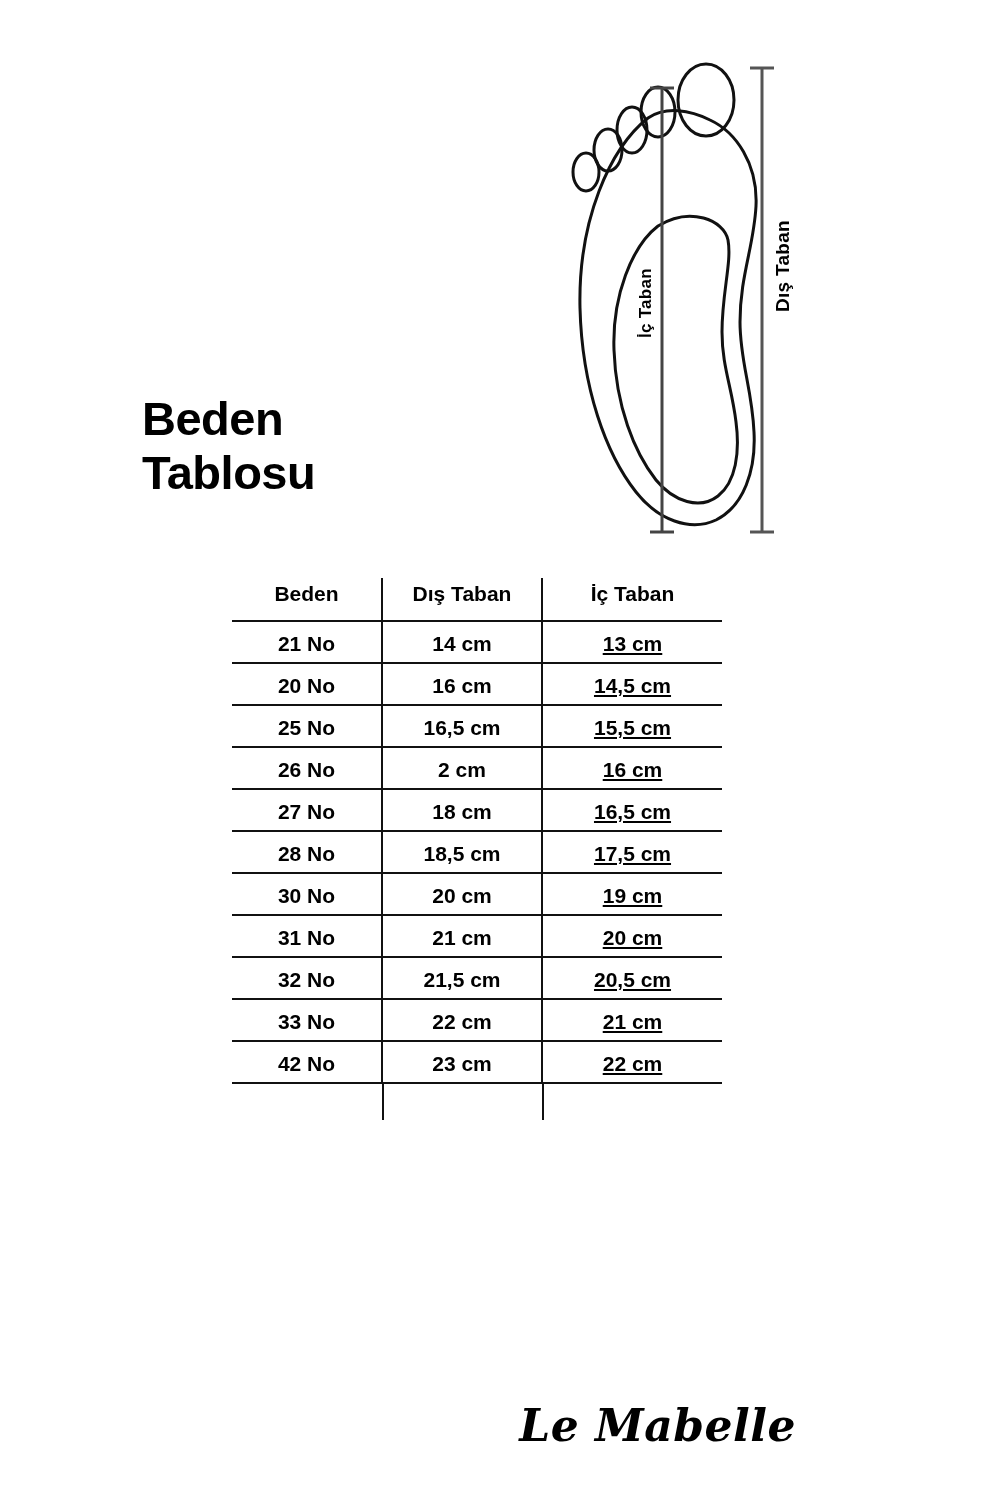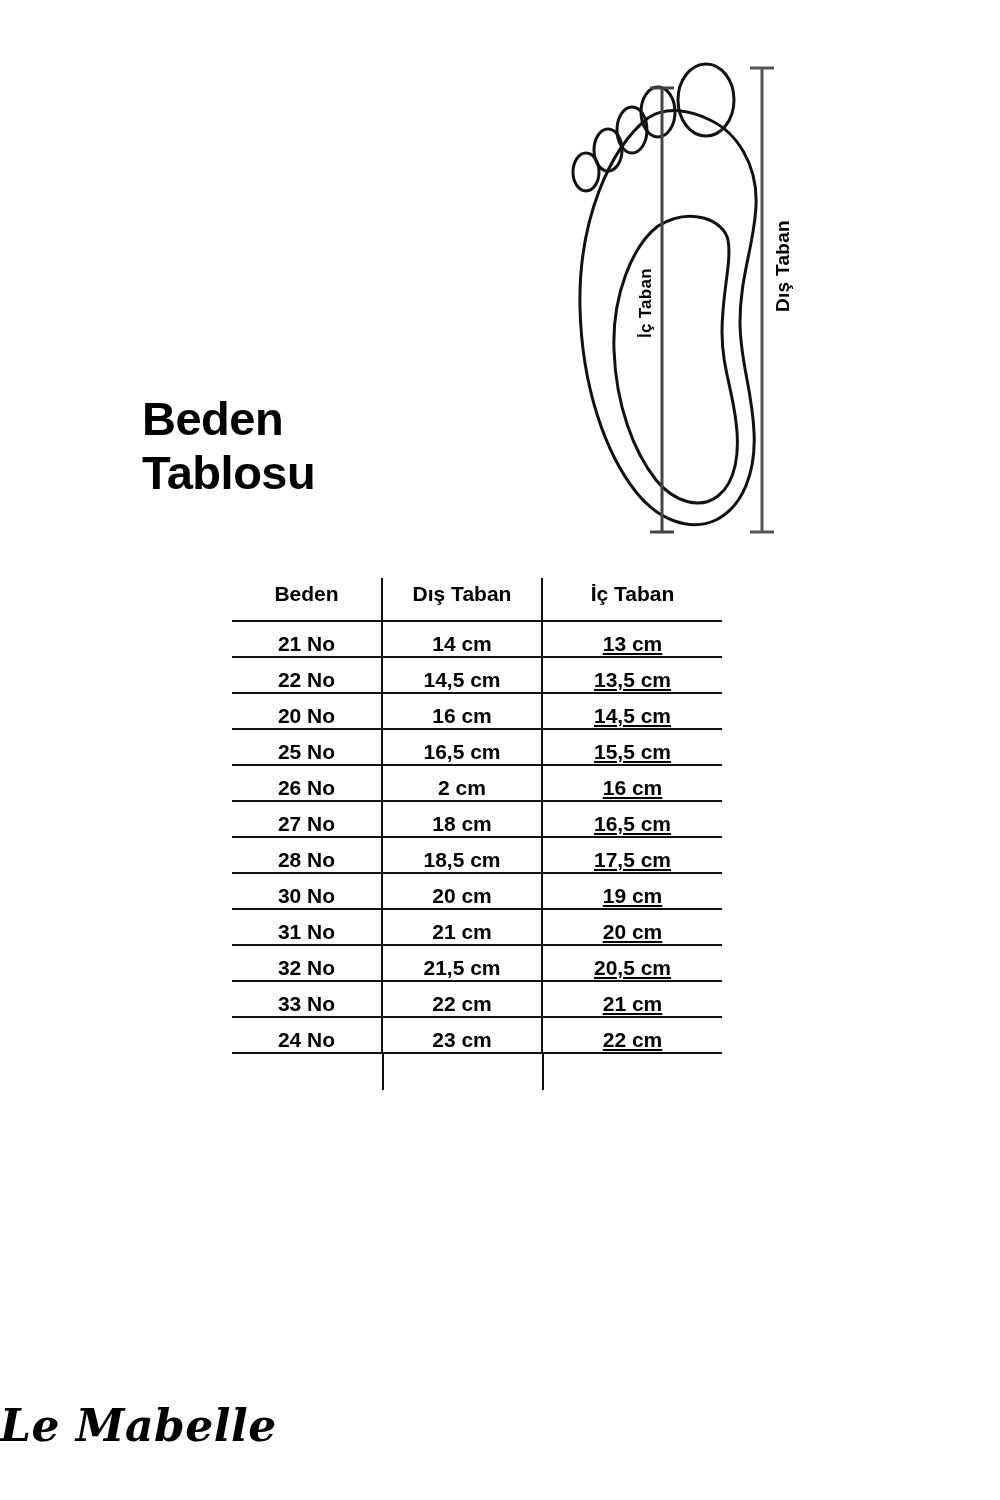--- a/index.html
+++ b/index.html
@@ -82,21 +82,21 @@
     text-align: center;
     border-bottom: 2.5px solid #111;
     border-right: 2px solid #111;
   }
   table.sizes th:last-child { border-right: none; }
 
   table.sizes td {
     font-size: 21px;
     font-weight: bold;
     text-align: center;
-    padding: 10px 0 0 0;
+    padding: 10px 0 6px 0;
     border-bottom: 2.5px solid #111;
     border-right: 2px solid #111;
   }
   table.sizes td:last-child { border-right: none; text-decoration: underline; }
   table.sizes tbody tr:last-child td { border-bottom: 2.5px solid #111; }
 
   
   .tail {
     position: absolute;
     top: 100%;
@@ -106,21 +106,21 @@
   }
   #tail1 { left: 150px; }
   #tail2 { left: 310px; }
 
   
   #logo {
     position: absolute;
     left: 0;
     top: 1400px;
     width: 796px;
-    text-align: left;
+    text-align: right;
     font-family: "DejaVu Serif", serif;
     font-style: italic;
     font-weight: bold;
     font-size: 44px;
     letter-spacing: 0.5px;
   }
 </style>
 </head>
 <body>
 
@@ -185,25 +185,20 @@
           <th>İç Taban</th>
         </tr>
       </thead>
       <tbody id="tbody">
           <tr>
             <td>21 No</td>
             <td>14 cm</td>
             <td>13 cm</td>
           </tr>
           <tr>
-            <td>22 No</td>
-            <td>14,5 cm</td>
-            <td>13,5 cm</td>
-          </tr>
-          <tr>
             <td>20 No</td>
             <td>16 cm</td>
             <td>14,5 cm</td>
           </tr>
           <tr>
             <td>25 No</td>
             <td>16,5 cm</td>
             <td>15,5 cm</td>
           </tr>
           <tr>
@@ -235,21 +230,21 @@
             <td>32 No</td>
             <td>21,5 cm</td>
             <td>20,5 cm</td>
           </tr>
           <tr>
             <td>33 No</td>
             <td>22 cm</td>
             <td>21 cm</td>
           </tr>
           <tr>
-            <td>24 No</td>
+            <td>42 No</td>
             <td>23 cm</td>
             <td>22 cm</td>
           </tr>
         </tbody>
     </table>
     <div class="tail" id="tail1"></div>
     <div class="tail" id="tail2"></div>
   </div>
 
   <div id="logo">Le Mabelle</div>

